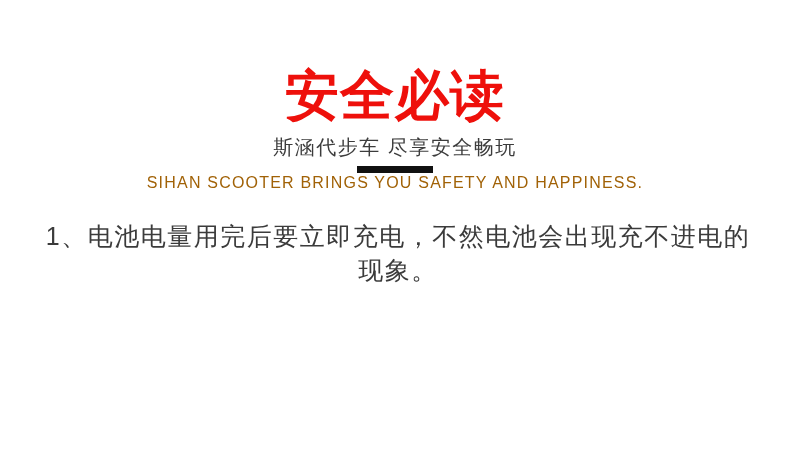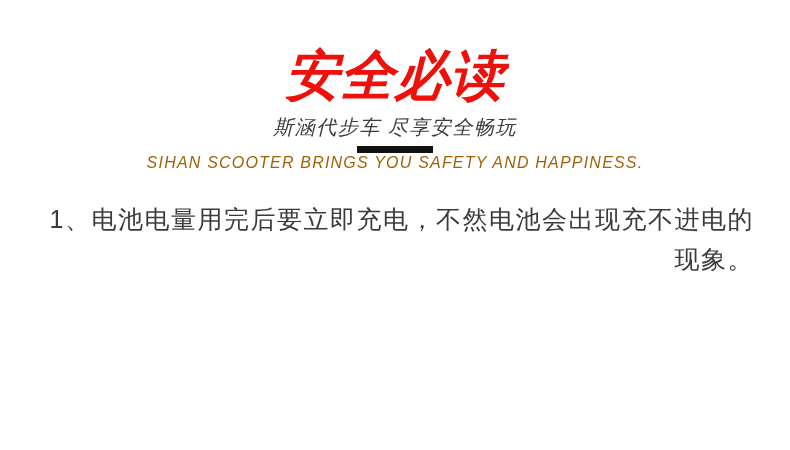--- a/index.html
+++ b/index.html
@@ -14,22 +14,21 @@
     font-family: "Liberation Sans", "DejaVu Sans", sans-serif;
   }
   .page {
     width: 790px;
     height: 450px;
     background: #ffffff;
     box-sizing: border-box;
   }
   .header {
     text-align: center;
-    padding-top: 46px;
-    font-style: italic;
+    padding-top: 66px;
   }
   .title {
     margin: 0;
     font-size: 54px;
     line-height: 58px;
     font-weight: 700;
     color: #ee100b;
     letter-spacing: 1px;
   }
   .subtitle {
@@ -49,24 +48,24 @@
   .subtitle-en {
     margin-top: 1px;
     font-size: 16px;
     line-height: 17px;
     color: #a16207;
     letter-spacing: 1.2px;
   }
   .notice-body {
     margin: 28px 36px 0 42px;
     font-size: 25px;
-    line-height: 40px;
+    line-height: 34px;
     color: #3b3b3b;
     letter-spacing: 1.5px;
-    text-align: right;
+    text-align: center;
   }
   .notice-body p {
     margin: 0;
     white-space: pre-line; 
   }
 </style>
 </head>
 <body>
 
 <div class="page">

